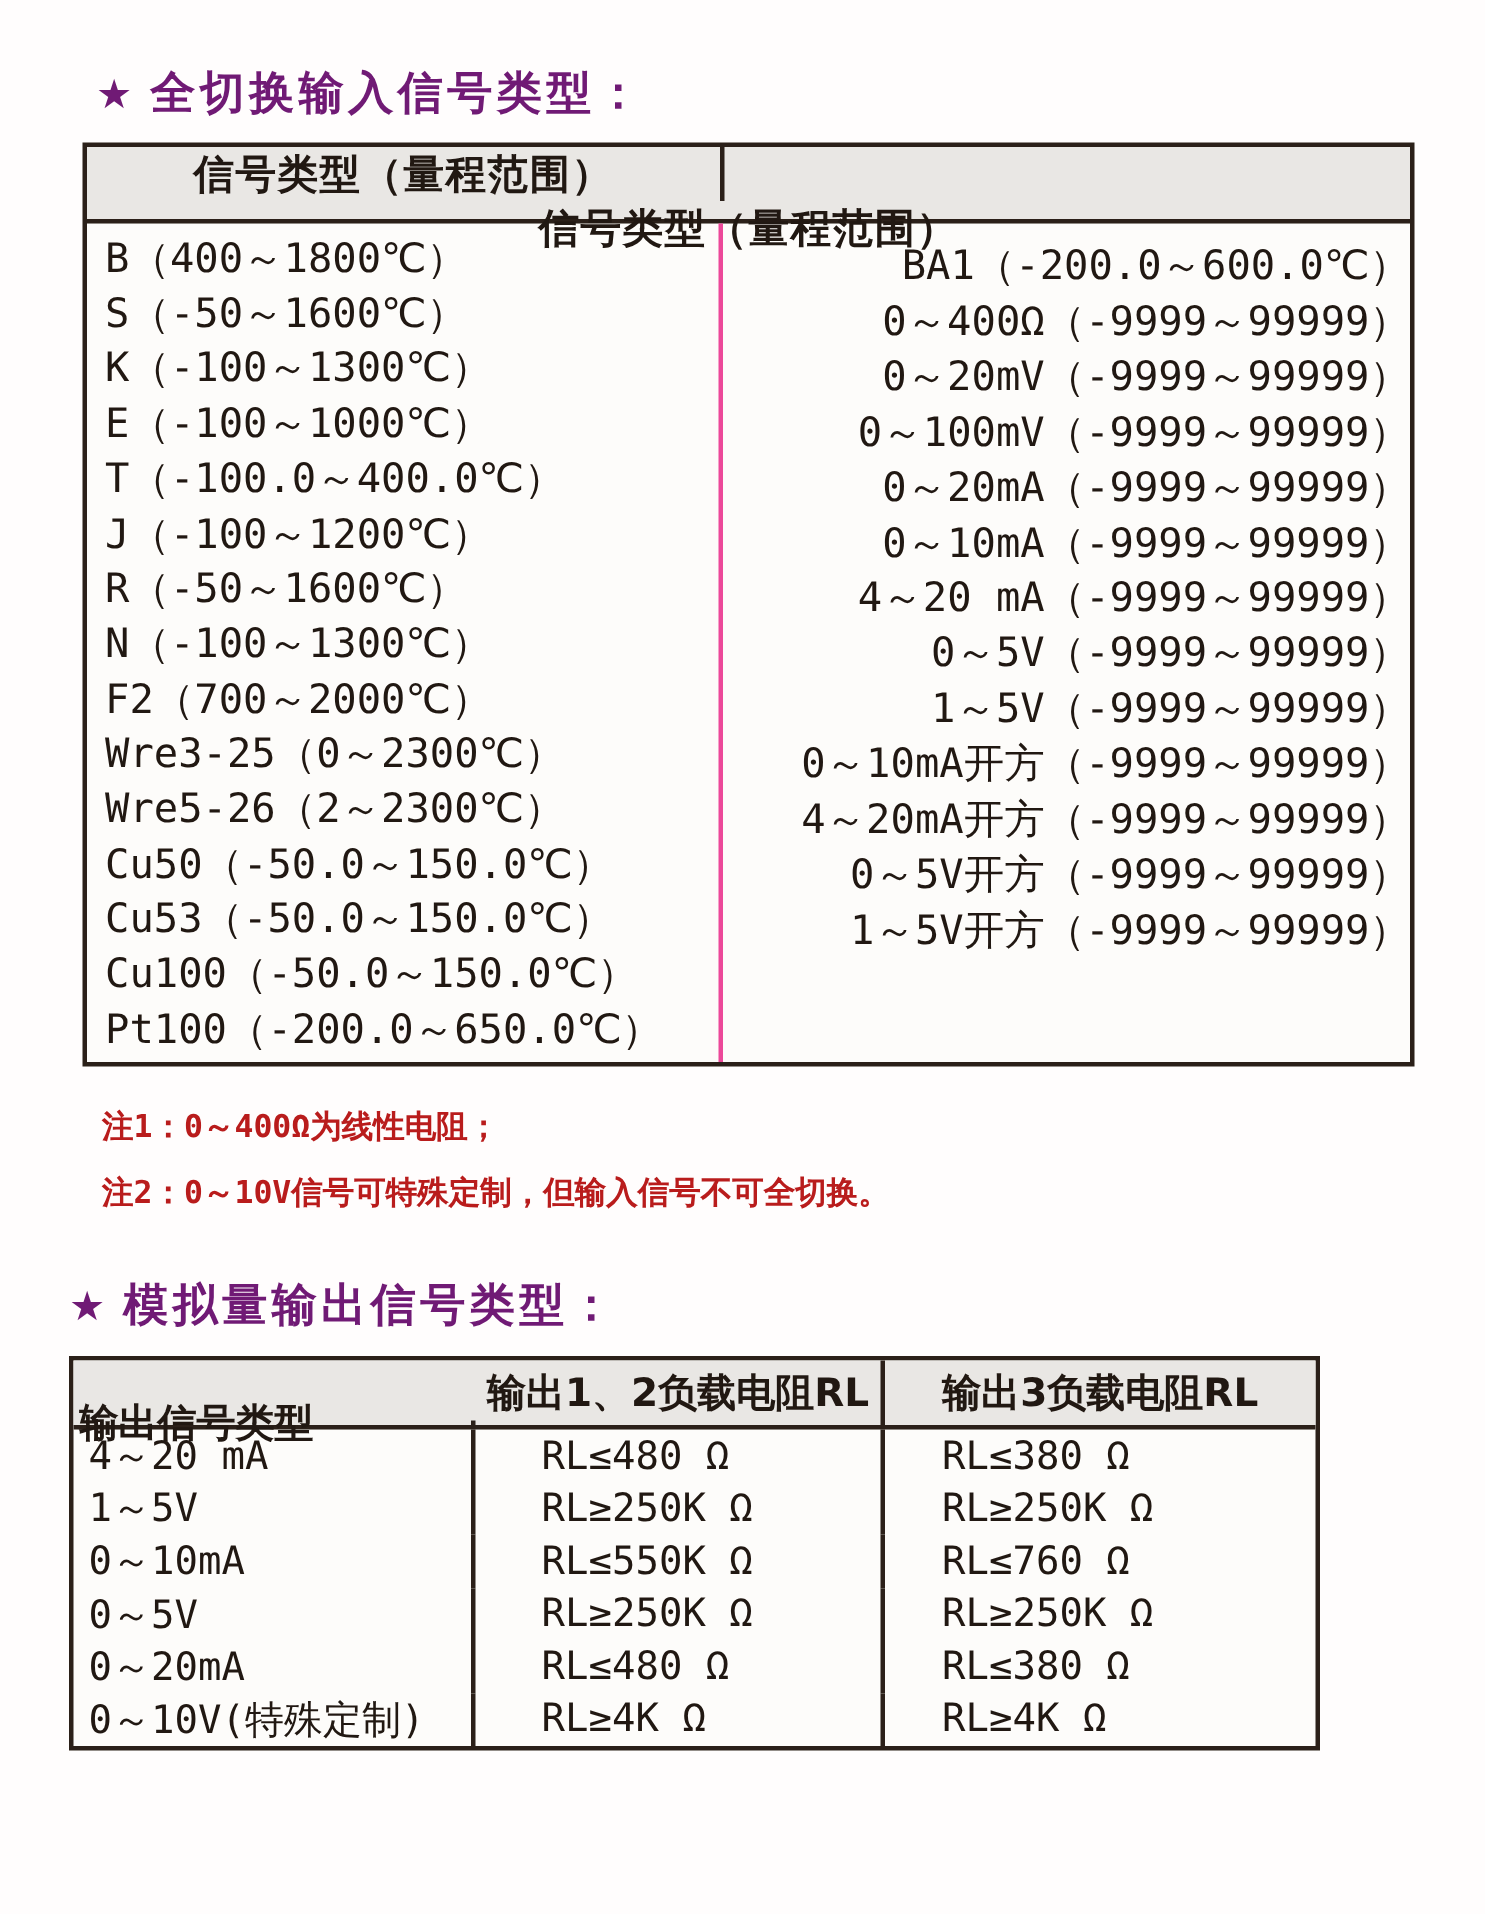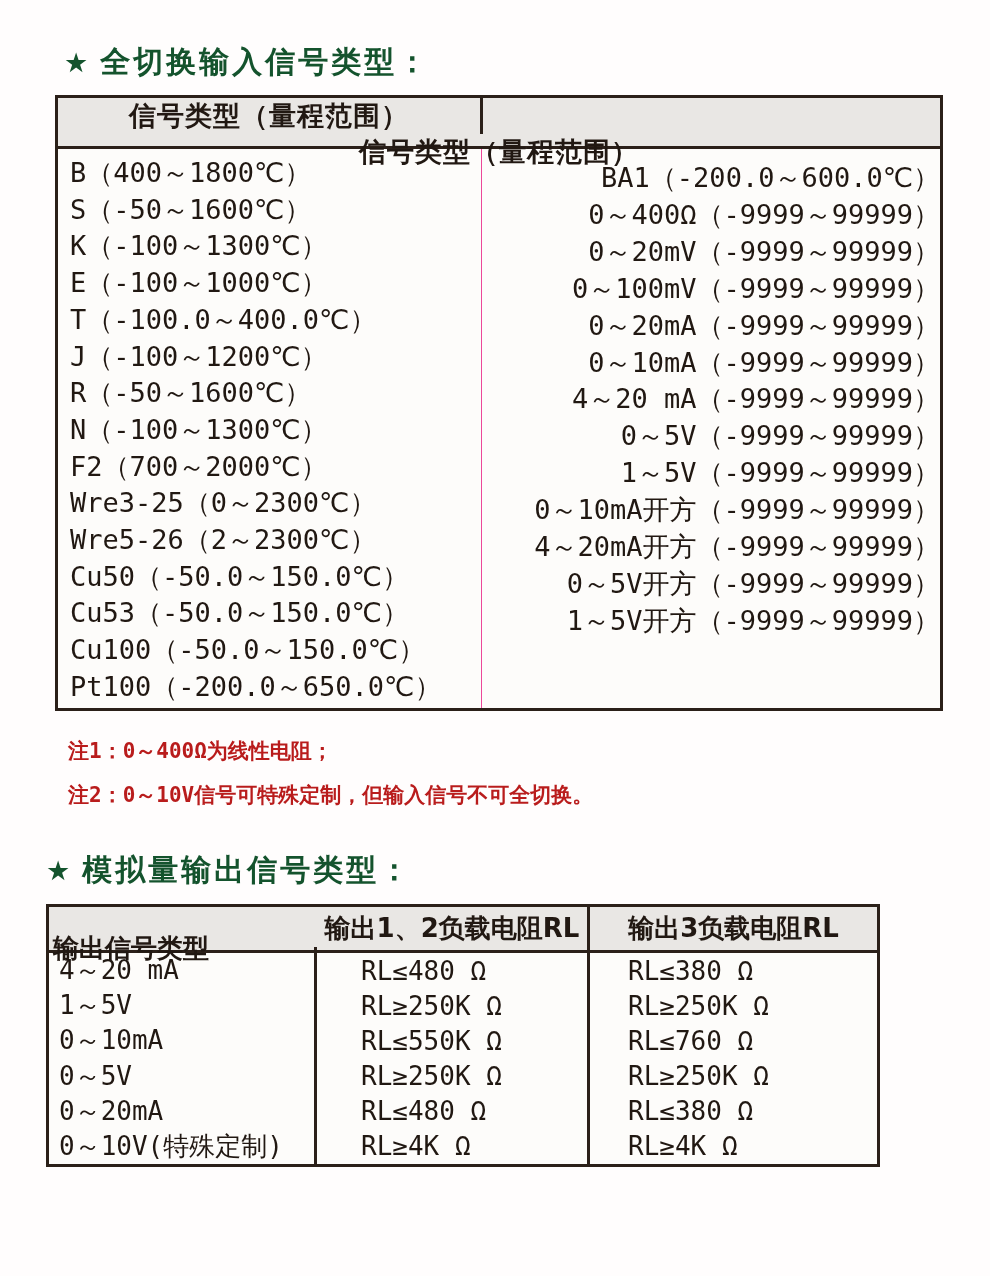--- a/index.html
+++ b/index.html
@@ -3,37 +3,37 @@
 <meta charset="utf-8">
 <style>
   html,body{margin:0;padding:0;background:#fffdfd;}
   .page{
     position:relative;width:990px;height:1276px;background:#fffdfd;
     color:#211812;overflow:hidden;
     font-family:"DejaVu Sans Mono","DejaVu Sans",monospace;
   }
   .section-title{
     position:absolute;font-size:30px;font-weight:bold;letter-spacing:3px;
-    font-family:"DejaVu Sans","Liberation Sans",sans-serif;color:#14532d;
+    font-family:"DejaVu Sans","Liberation Sans",sans-serif;color:#701a75;
     white-space:nowrap;
   }
   #title1{left:64px;top:42px;}
   #title2{left:46px;top:850px;}
   .star{font-size:27px;margin-right:12px;letter-spacing:0;}
 
   .tbl{position:absolute;background:#fdfcfa;border:3px solid #2b2019;box-sizing:border-box;}
   #tbl1{left:55px;top:95px;width:888px;height:616px;}
   .t1head{display:flex;height:48px;background:#e9e7e4;border-bottom:3px solid #2b2019;
     font-family:"DejaVu Sans","Liberation Sans",sans-serif;font-weight:bold;font-size:27px;flex-direction:column;}
   .t1head .hcell{display:flex;align-items:center;justify-content:center;letter-spacing:1px;}
   .t1head .hleft{width:422px;border-right:3px solid #2b2019;}
   .t1head .hright{flex:1;}
   .t1body{display:flex;height:calc(100% - 51px);}
   .t1col{font-size:27px;white-space:nowrap;}
-  .t1left{width:422px;border-right:1px solid #ec4899;padding:6px 0 0 12px;line-height:36.7px;}
+  .t1left{width:422px;border-right:3px solid #ec4899;padding:6px 0 0 12px;line-height:36.7px;}
   .t1right{flex:1;padding:11px 0 16px 52px;line-height:36.9px;text-align:right;}
 
   .note{
     position:absolute;left:68px;font-size:21px;font-weight:bold;color:#b91c1c;
     font-family:"DejaVu Sans Mono","DejaVu Sans",monospace;white-space:nowrap;
   }
   #note1{top:737px;}
   #note2{top:781px;}
 
   #tbl2{left:46px;top:904px;width:834px;height:263px;}

